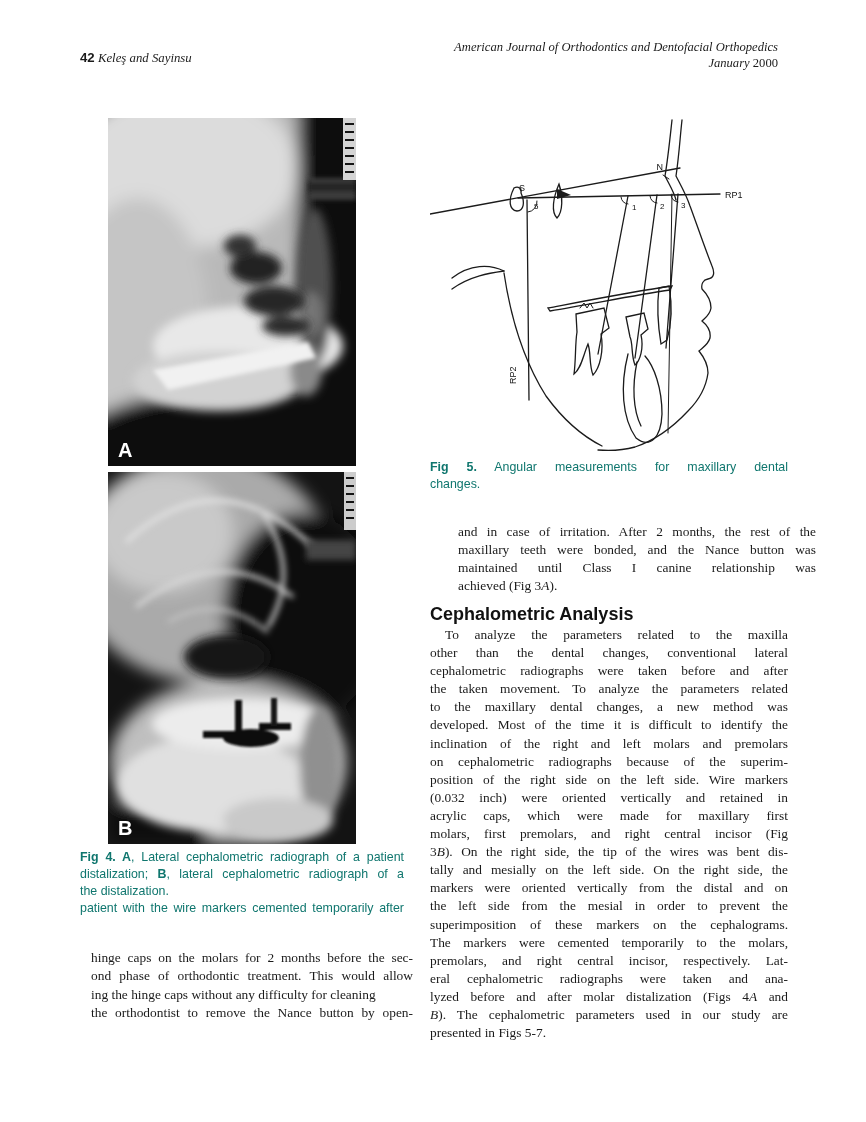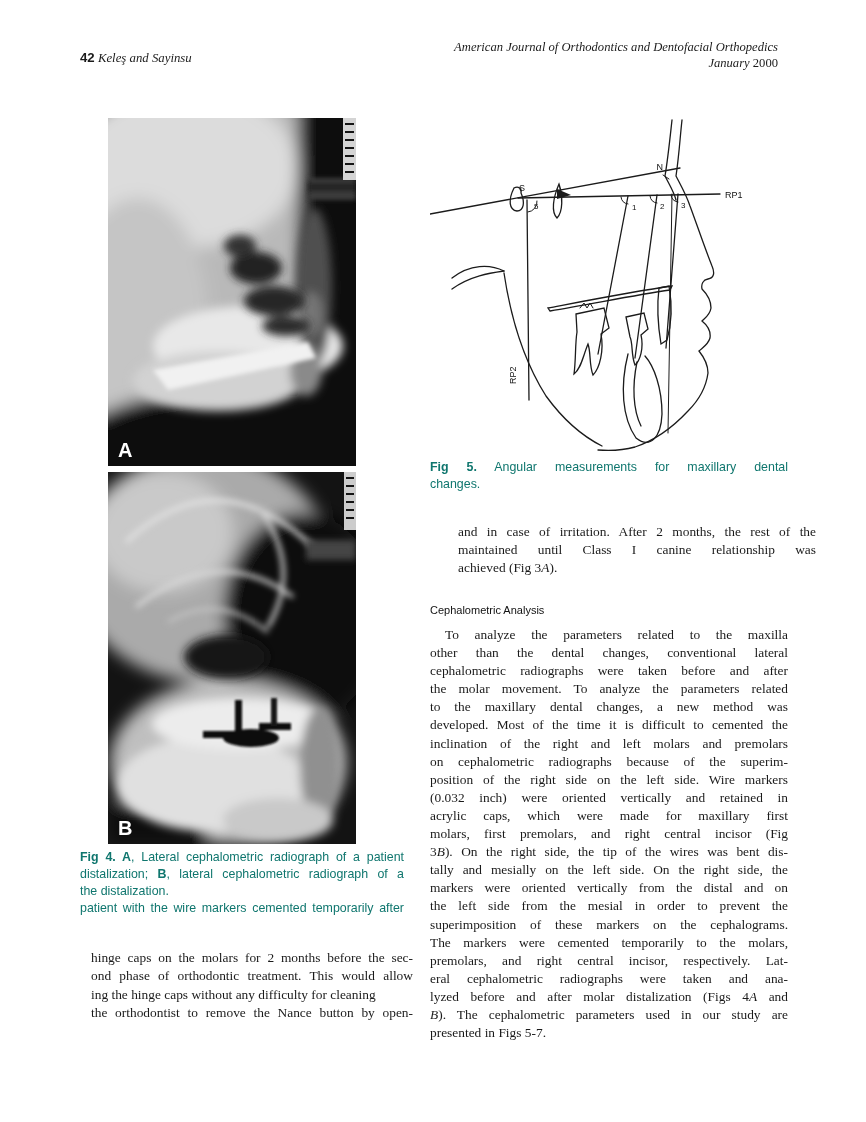--- a/index.html
+++ b/index.html
@@ -21,21 +21,21 @@
   .para{font-size:13.4px;line-height:18.1px;}
   .p-left{left:91px;top:949px;width:322px;line-height:18.4px;}
   .p-r1{left:450px;top:523px;width:358px;margin-left:8px;}
   .p-r2{left:430px;top:626px;width:358px;}
   .indent-first .tl:first-child{text-indent:15px;}
   
   .cap{font-family:"Liberation Sans",sans-serif;font-size:12.4px;line-height:17px;color:#0f766e;}
   .cap-f4{left:80px;top:849px;width:324px;}
   .cap-f5{left:430px;top:459px;width:358px;}
   .sec-head{left:430px;top:604px;width:358px;font-family:"Liberation Sans",sans-serif;
-            font-size:11px;font-weight:normal;color:#111;}
+            font-size:18px;font-weight:bold;color:#111;}
   
   .xray{position:absolute;overflow:hidden;background:#151515;}
   .xray-a{left:108px;top:118px;width:248px;height:348px;}
   .xray-b{left:108px;top:472px;width:248px;height:372px;}
   .xray svg{display:block;}
   .xray-label{position:absolute;left:10px;bottom:6px;color:#ffffff;
               font-family:"Liberation Sans",sans-serif;font-weight:bold;font-size:20px;line-height:20px;}
   
   .diagram{left:430px;top:118px;width:360px;height:334px;}
   .diagram text{font-family:"Liberation Sans",sans-serif;font-size:9px;fill:#111;}
@@ -238,33 +238,34 @@
 
   <div class="abs para p-left">
       <div class="tl"><span>hinge caps on the molars for 2 months before the sec-</span></div>
       <div class="tl"><span>ond phase of orthodontic treatment. This would allow</span></div>
       <div class="tl tl-last"><span>ing the hinge caps without any difficulty for cleaning</span></div>
       <div class="tl"><span>the orthodontist to remove the Nance button by open-</span></div>
     </div>
 
   <div class="abs para p-r1">
       <div class="tl"><span>and in case of irritation. After 2 months, the rest of the</span></div>
+      <div class="tl"><span>maxillary teeth were bonded, and the Nance button was</span></div>
       <div class="tl"><span>maintained until Class I canine relationship was</span></div>
       <div class="tl tl-last"><span>achieved (Fig 3</span><span class="f-i">A</span><span>).</span></div>
     </div>
 
   <div class="abs sec-head">Cephalometric Analysis</div>
 
   <div class="abs para p-r2 indent-first">
       <div class="tl"><span>To analyze the parameters related to the maxilla</span></div>
       <div class="tl"><span>other than the dental changes, conventional lateral</span></div>
       <div class="tl"><span>cephalometric radiographs were taken before and after</span></div>
-      <div class="tl"><span>the molar movement. To analyze the parameters related</span></div>
+      <div class="tl"><span>the taken movement. To analyze the parameters related</span></div>
       <div class="tl"><span>to the maxillary dental changes, a new method was</span></div>
-      <div class="tl"><span>developed. Most of the time it is difficult to cemented the</span></div>
+      <div class="tl"><span>developed. Most of the time it is difficult to identify the</span></div>
       <div class="tl"><span>inclination of the right and left molars and premolars</span></div>
       <div class="tl"><span>on cephalometric radiographs because of the superim-</span></div>
       <div class="tl"><span>position of the right side on the left side. Wire markers</span></div>
       <div class="tl"><span>(0.032 inch) were oriented vertically and retained in</span></div>
       <div class="tl"><span>acrylic caps, which were made for maxillary first</span></div>
       <div class="tl"><span>molars, first premolars, and right central incisor (Fig</span></div>
       <div class="tl"><span>3</span><span class="f-i">B</span><span>). On the right side, the tip of the wires was bent dis-</span></div>
       <div class="tl"><span>tally and mesially on the left side. On the right side, the</span></div>
       <div class="tl"><span>markers were oriented vertically from the distal and on</span></div>
       <div class="tl"><span>the left side from the mesial in order to prevent the</span></div>

